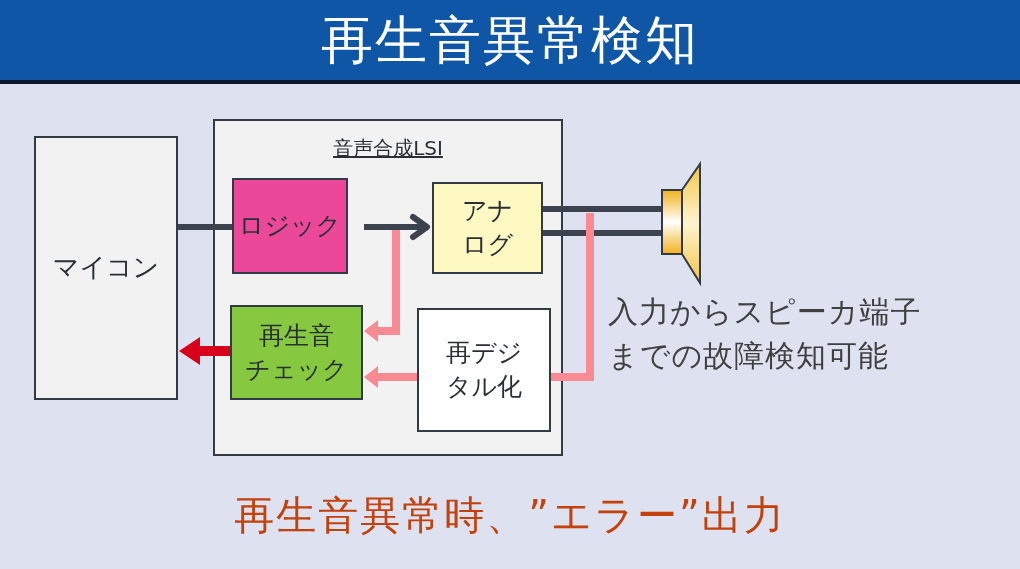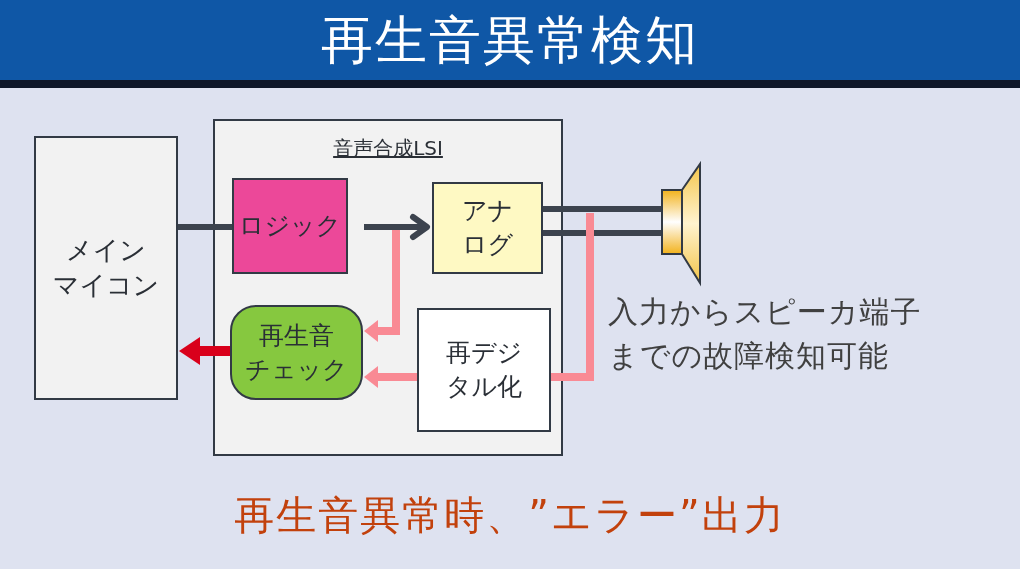--- a/index.html
+++ b/index.html
@@ -5,60 +5,59 @@
   html, body { margin: 0; padding: 0; }
   body {
     width: 1020px; height: 569px; overflow: hidden;
     background: #dee2f0;
     font-family: "DejaVu Sans", "Liberation Sans", sans-serif;
     position: relative;
   }
   .header {
     position: absolute; left: 0; top: 0; width: 1020px; height: 80px;
     background: #0f57a6;
-    border-bottom: 8px solid #0f172a;
+    border-bottom: 4px solid #0f172a;
     display: flex; align-items: center; justify-content: center;
   }
   .header-title {
     color: #ffffff; font-size: 52px; font-weight: 300; letter-spacing: 2px;
     line-height: 1;
   }
   .box {
     position: absolute; box-sizing: border-box;
     border: 2px solid #323a45;
     display: flex; align-items: center; justify-content: center;
     text-align: center; color: #2a2f36; line-height: 1.35;
   }
   .main-mcu { left: 34px; top: 136px; width: 144px; height: 264px; background: #f2f2f2; font-size: 26px; }
   .lsi { left: 213px; top: 119px; width: 350px; height: 337px; background: #f2f2f2; align-items: flex-start; justify-content: center; }
   .lsi-label { position: absolute; top: 14px; left: 0; right: 0; text-align: center; font-size: 20px; color: #2a2f36; text-decoration: underline; }
   .logic { left: 232px; top: 178px; width: 116px; height: 96px; background: #ec4899; font-size: 25px; }
   .analog { left: 432px; top: 182px; width: 111px; height: 92px; background: #fef9c3; font-size: 25px; }
-  .check { left: 230px; top: 305px; width: 133px; height: 95px; background: #86c83f; font-size: 25px; border-radius: 26px; }
+  .check { left: 230px; top: 305px; width: 133px; height: 95px; background: #86c83f; font-size: 25px; }
   .redigit { left: 417px; top: 308px; width: 134px; height: 124px; background: #ffffff; font-size: 25px; }
   .note {
     position: absolute; left: 608px; top: 290px; color: #404040;
     font-size: 30px; line-height: 1.45; letter-spacing: 1px;
   }
   .footer {
     position: absolute; left: 0; right: 0; top: 488px; text-align: center;
     font-size: 40px; color: #c2410c; letter-spacing: 2px;
   }
   svg.overlay { position: absolute; left: 0; top: 0; pointer-events: none; }
 </style>
 </head>
 <body>
 
 <div class="header">
   <div class="header-title">再生音異常検知</div>
 </div>
 
 <div class="box main-mcu">
   <div>
-    <div>メイン</div>
     <div>マイコン</div>
   </div>
 </div>
 
 <div class="box lsi">
   <div class="lsi-label">音声合成LSI</div>
 </div>
 
 <div class="box logic">
   <div>ロジック</div>

